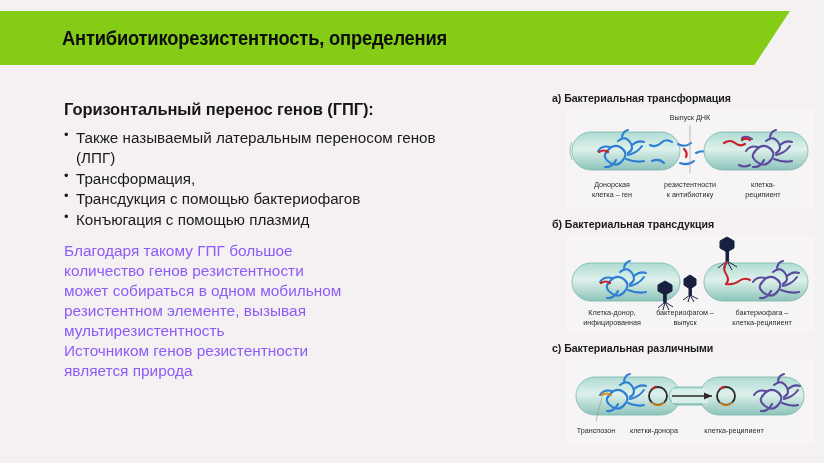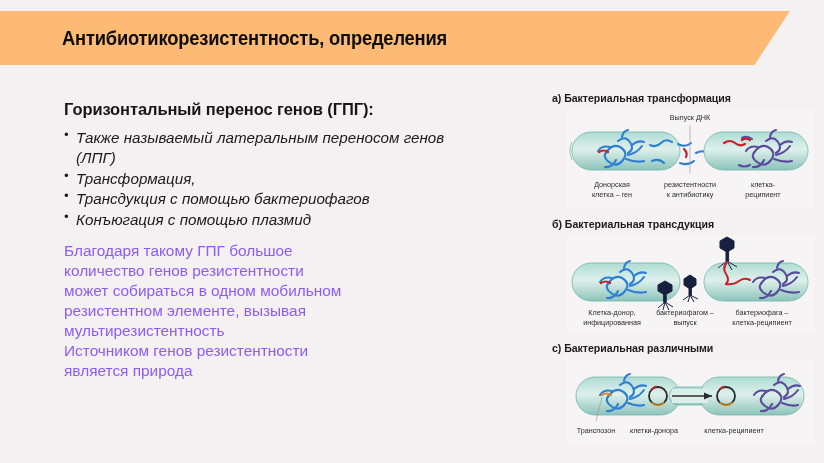--- a/index.html
+++ b/index.html
@@ -15,21 +15,21 @@
     position: relative;
   }
 
   
   #header-banner {
     position: absolute;
     left: 0;
     top: 11px;
     width: 790px;
     height: 54px;
-    background: #fdba74;
+    background: #84cc16;
     clip-path: polygon(0 0, 100% 0, 95.5% 100%, 0 100%);
     display: flex;
     align-items: center;
   }
   #page-title {
     margin-left: 62px;
     font-size: 19.5px;
     font-weight: bold;
     color: #0d0d0d;
     letter-spacing: -0.2px;
@@ -58,21 +58,20 @@
     margin: 0;
     padding: 0;
   }
   #hgt-bullets li {
     position: relative;
     padding-left: 12px;
     font-size: 15.2px;
     line-height: 1.30;
     color: #1a1a1a;
     margin-bottom: 1px;
-    font-style: italic;
   }
   #hgt-bullets li::before {
     content: "\2022";
     position: absolute;
     left: 0;
     top: -1px;
     font-size: 13px;
     color: #1a1a1a;
   }
   #conclusion-block {

